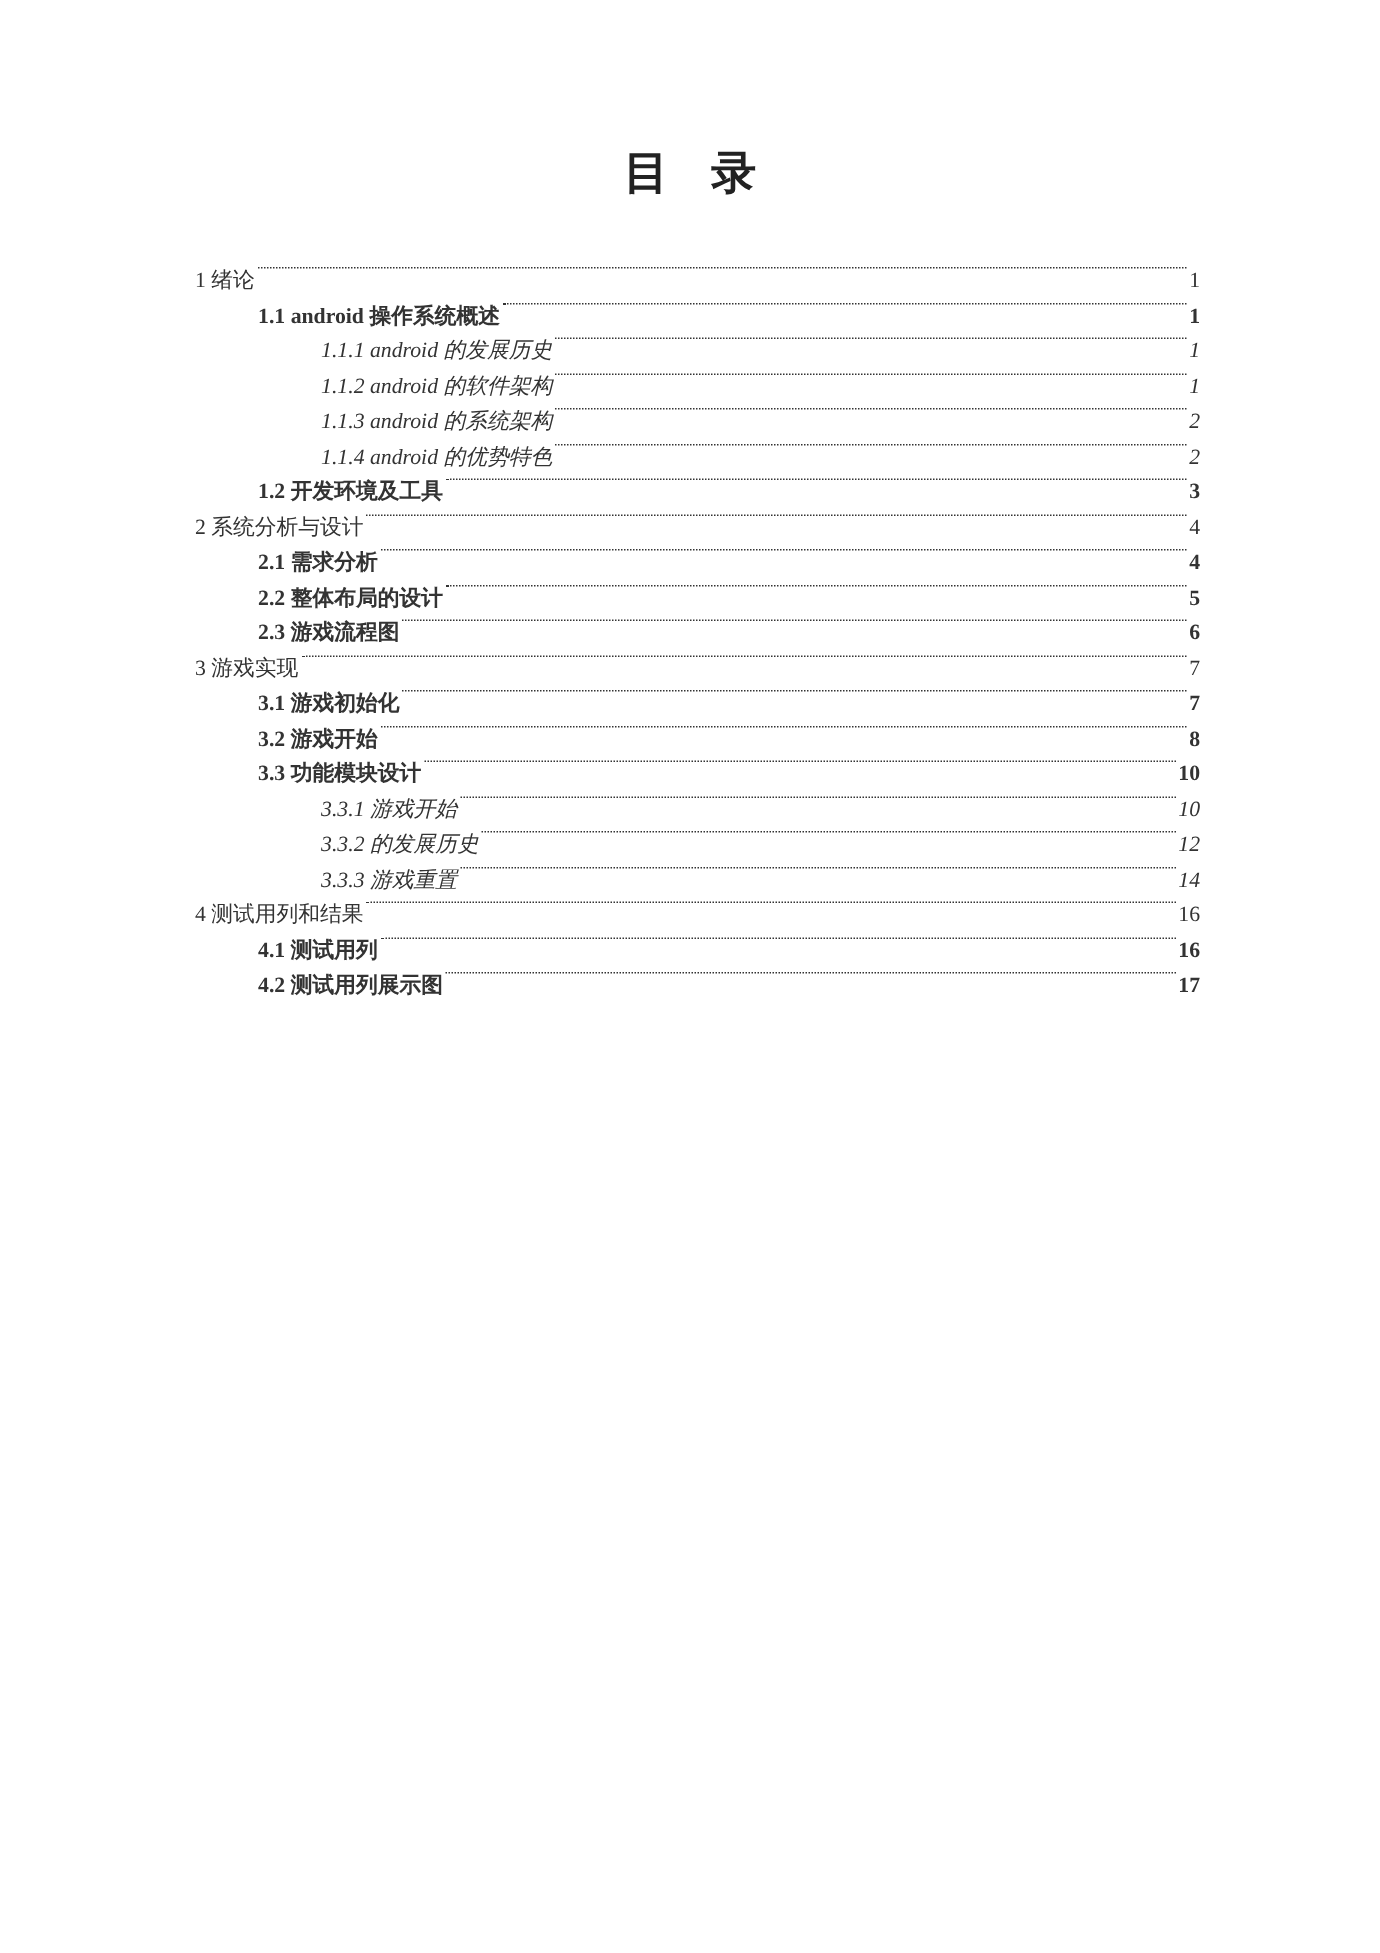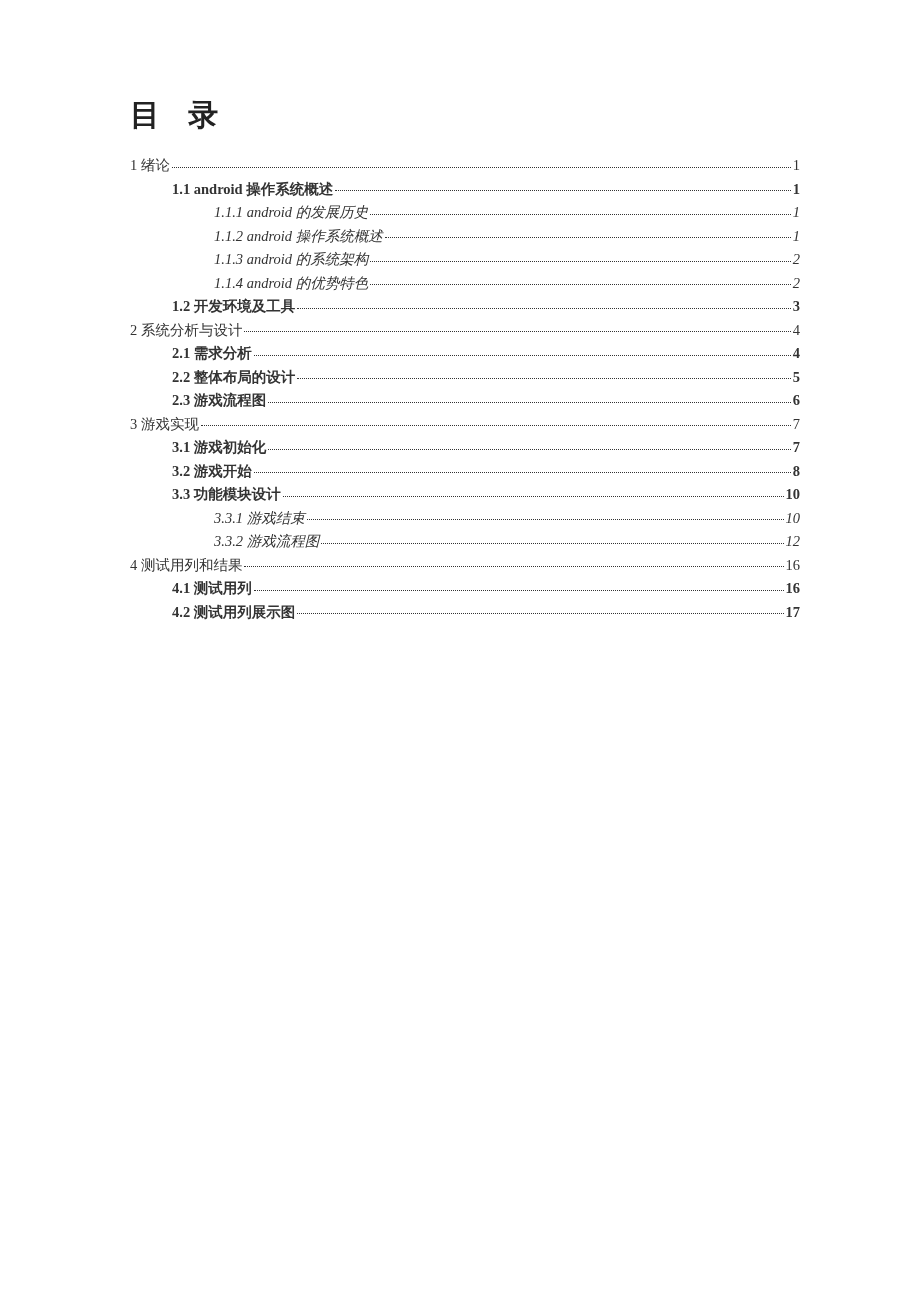--- a/index.html
+++ b/index.html
@@ -9,36 +9,36 @@
     }
     body {
       background: #ffffff;
       width: 920px;
       height: 1302px;
       font-family: "SimSun", "宋体", serif;
       color: #333;
       padding: 95px 120px 0 130px;
     }
     .title {
-      text-align: left;
+      text-align: center;
       font-size: 30px;
       font-weight: bold;
       color: #222;
       letter-spacing: 10px;
-      margin-bottom: 22px;
+      margin-bottom: 44px;
       font-family: "SimHei", "黑体", sans-serif;
     }
     .toc {
       font-size: 14.5px;
       line-height: 1.0;
       color: #333;
     }
     .toc-entry {
       display: flex;
-      align-items: flex-end;
+      align-items: flex-start;
       margin-bottom: 9px;
       white-space: nowrap;
     }
     .toc-entry .label {
       flex: 0 0 auto;
     }
     .toc-entry .dots {
       flex: 1 1 auto;
       overflow: hidden;
       border-bottom: 1.2px dotted #333;
@@ -69,21 +69,21 @@
       <span class="label">1.1 android 操作系统概述</span>
       <span class="dots"></span>
       <span class="page">1</span>
     </div>
     <div class="toc-entry indent-2">
       <span class="label">1.1.1 android 的发展历史</span>
       <span class="dots"></span>
       <span class="page">1</span>
     </div>
     <div class="toc-entry indent-2">
-      <span class="label">1.1.2 android 操作系统概述</span>
+      <span class="label">1.1.2 android 的软件架构</span>
       <span class="dots"></span>
       <span class="page">1</span>
     </div>
     <div class="toc-entry indent-2">
       <span class="label">1.1.3 android 的系统架构</span>
       <span class="dots"></span>
       <span class="page">2</span>
     </div>
     <div class="toc-entry indent-2">
       <span class="label">1.1.4 android 的优势特色</span>
@@ -129,28 +129,33 @@
       <span class="label">3.2 游戏开始</span>
       <span class="dots"></span>
       <span class="page">8</span>
     </div>
     <div class="toc-entry indent-1">
       <span class="label">3.3 功能模块设计</span>
       <span class="dots"></span>
       <span class="page">10</span>
     </div>
     <div class="toc-entry indent-2">
-      <span class="label">3.3.1 游戏结束</span>
+      <span class="label">3.3.1 游戏开始</span>
       <span class="dots"></span>
       <span class="page">10</span>
     </div>
     <div class="toc-entry indent-2">
-      <span class="label">3.3.2 游戏流程图</span>
+      <span class="label">3.3.2 的发展历史</span>
       <span class="dots"></span>
       <span class="page">12</span>
+    </div>
+    <div class="toc-entry indent-2">
+      <span class="label">3.3.3 游戏重置</span>
+      <span class="dots"></span>
+      <span class="page">14</span>
     </div>
     <div class="toc-entry indent-0">
       <span class="label">4 测试用列和结果</span>
       <span class="dots"></span>
       <span class="page">16</span>
     </div>
     <div class="toc-entry indent-1">
       <span class="label">4.1 测试用列</span>
       <span class="dots"></span>
       <span class="page">16</span>

